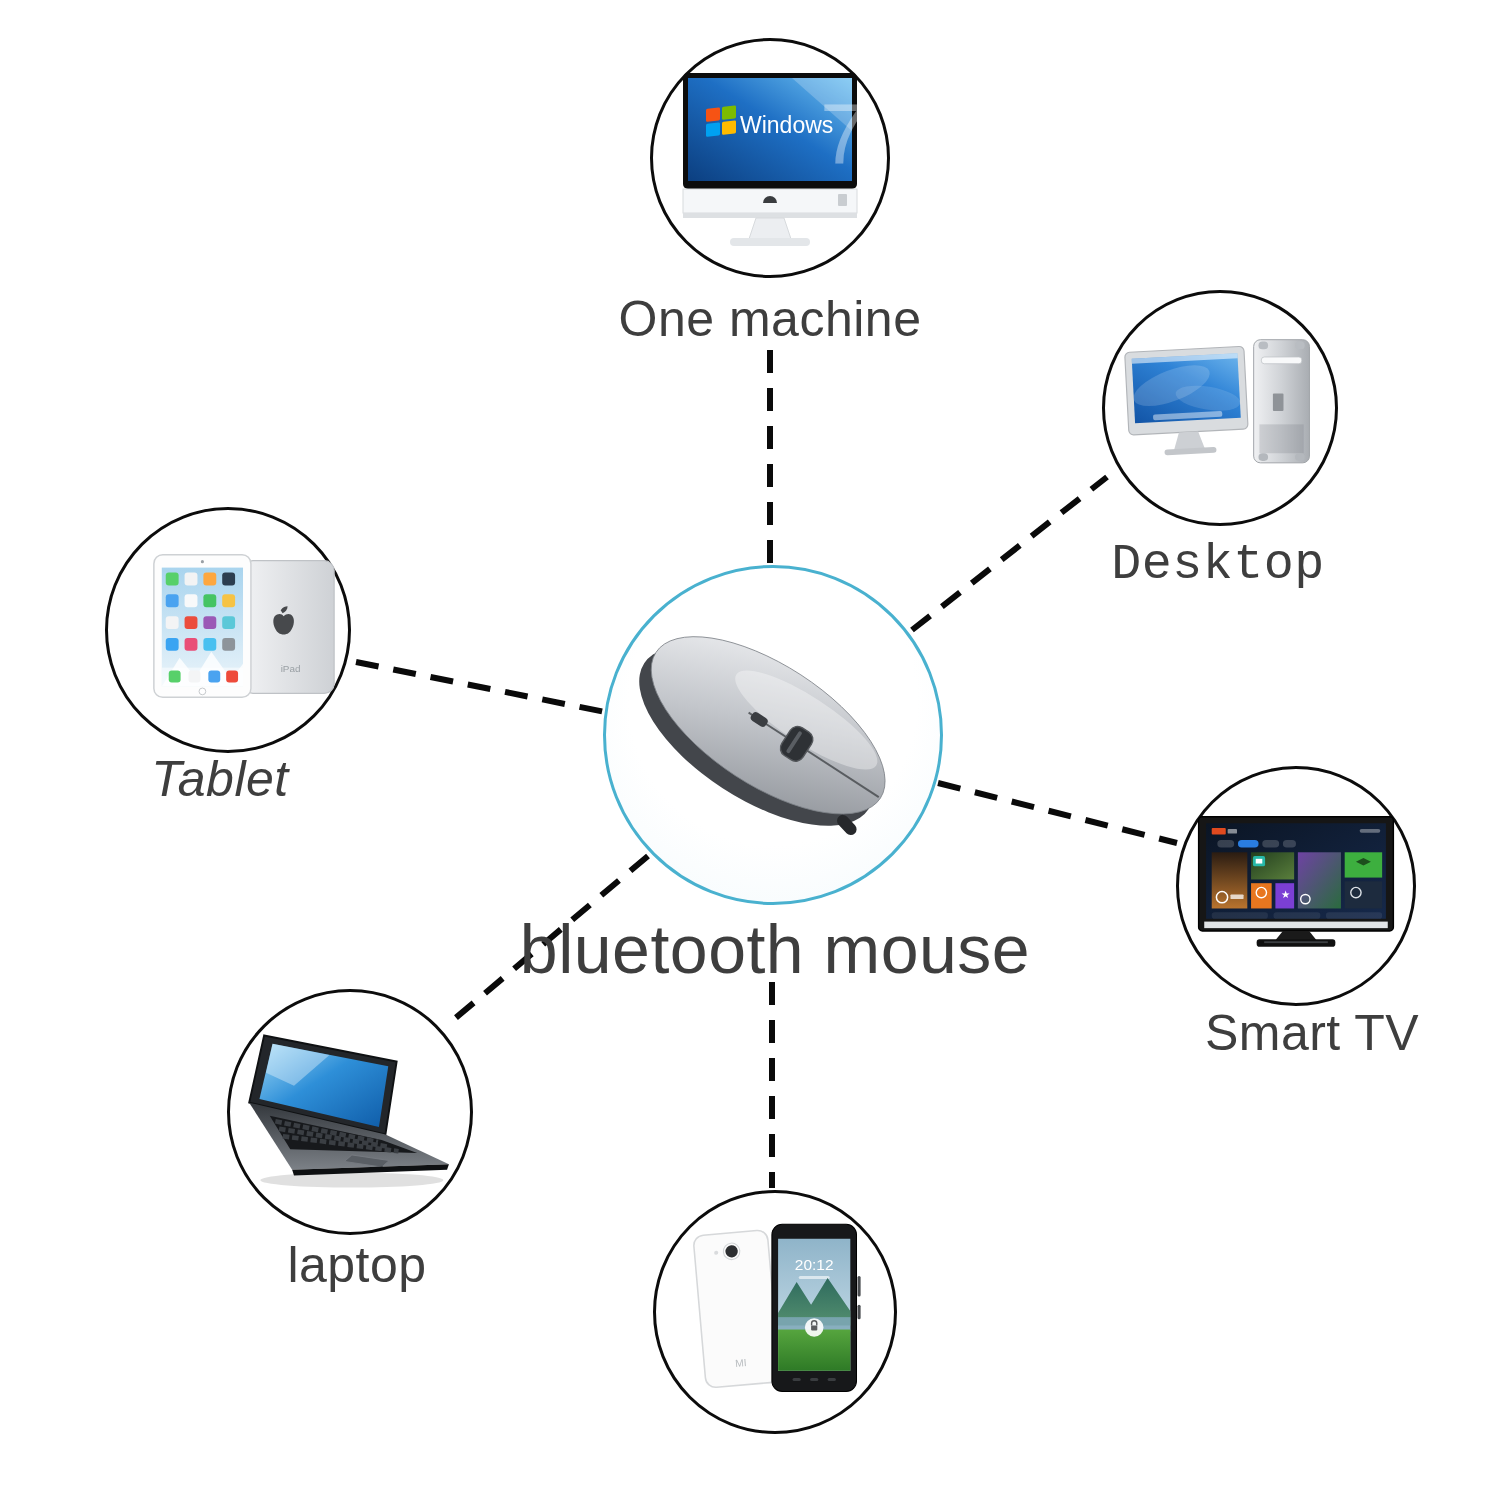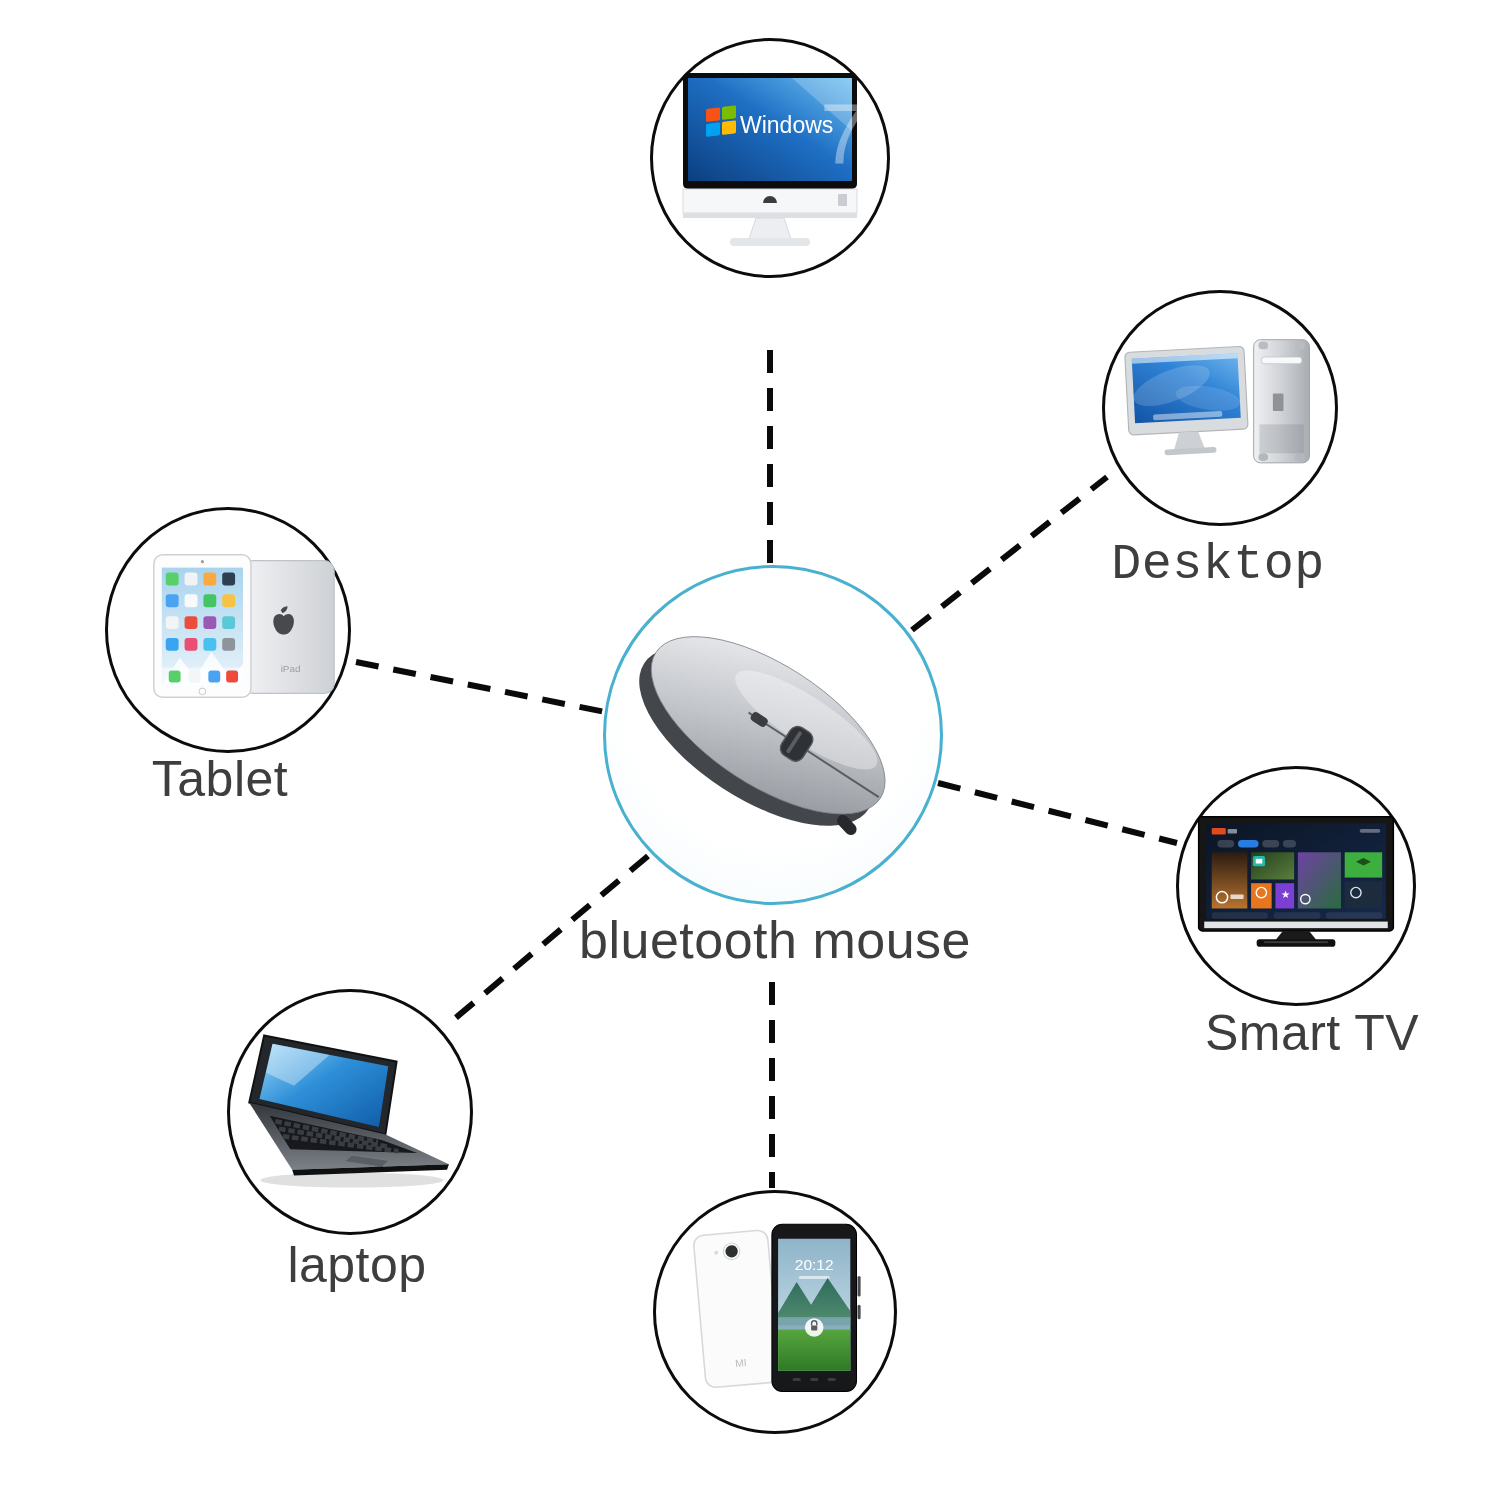--- a/index.html
+++ b/index.html
@@ -14,21 +14,21 @@
   }
   .node.black{border:3px solid #0c0c0c;}
   .node.center{
     border:3.5px solid #49b1cf;
     background:radial-gradient(circle at 50% 40%, #ffffff 55%, #f2f9fc 100%);
   }
   .lbl{
     position:absolute;transform:translateX(-50%);white-space:nowrap;
     color:#3e3e3e;font-size:50px;letter-spacing:0.5px;
   }
-  .lbl.big{font-size:52px;}
+  .lbl.big{font-size:68px;}
   svg text{font-family:"Liberation Sans",sans-serif;}
 </style>
 </head>
 <body>
 
 <div id="stage">
 
   <svg id="connectors" width="1500" height="1500">
     <g stroke="#0a0a0a" stroke-width="6" stroke-dasharray="23 15" fill="none">
       <line x1="770" y1="350" x2="770" y2="564"></line>
@@ -65,20 +65,21 @@
       <g>
         <rect x="13" y="122" width="174" height="24" fill="#f5f7f9" stroke="#d8dbde" stroke-width="1"></rect>
         <path d="M93 136 a7 7 0 0 1 14 0 z" fill="#3a3d40"></path>
         <rect x="168" y="127" width="9" height="12" rx="1" fill="#c9cdd1"></rect>
         <rect x="13" y="146" width="174" height="5" fill="#dde0e3"></rect>
         <polygon points="86,151 114,151 121,172 79,172" fill="#eceef1" stroke="#d7dadd" stroke-width="1"></polygon>
         <rect x="60" y="171" width="80" height="8" rx="4" fill="#e3e6e9"></rect>
       </g>
     </svg>
   </div>
+  <div class="lbl" style="left:770px;top:290px;">One machine</div>
 
   <div class="node black" style="left:1102px;top:290px;width:236px;height:236px;">
     <svg width="204" height="152" viewBox="0 0 210 158">
       <defs>
         <linearGradient id="alu" x1="0" y1="0" x2="1" y2="0">
           <stop offset="0" stop-color="#f0f1f3"></stop>
             <stop offset="0.5" stop-color="#cfd2d6"></stop>
             <stop offset="1" stop-color="#a9adb2"></stop>
         </linearGradient>
         <linearGradient id="macblue" x1="0" y1="1" x2="1" y2="0">
@@ -156,21 +157,21 @@
         <g>
           <rect x="29" y="121" width="12" height="12" rx="3" fill="#57d06a"></rect>
             <rect x="49" y="121" width="12" height="12" rx="3" fill="#f4f5f6"></rect>
             <rect x="69" y="121" width="12" height="12" rx="3" fill="#4aa3f0"></rect>
             <rect x="87" y="121" width="12" height="12" rx="3" fill="#ee4b3b"></rect>
         </g>
         <circle cx="63" cy="142" r="3.4" fill="#ffffff" stroke="#c5c8cb" stroke-width="1"></circle>
       </g>
     </svg>
   </div>
-  <div class="lbl" style="left:220px;top:750px;">Tablet</div>
+  <div class="lbl" style="left:220px;top:750px;font-style:italic;">Tablet</div>
 
   <div class="node black" style="left:1176px;top:766px;width:240px;height:240px;">
     <svg width="206" height="150" viewBox="0 0 220 160">
       <defs>
         <linearGradient id="tvbg" x1="0" y1="0" x2="1" y2="1">
           <stop offset="0" stop-color="#0b1524"></stop>
             <stop offset="1" stop-color="#16294b"></stop>
         </linearGradient>
         <linearGradient id="poster" x1="0" y1="0" x2="0" y2="1">
           <stop offset="0" stop-color="#2a1c12"></stop>

